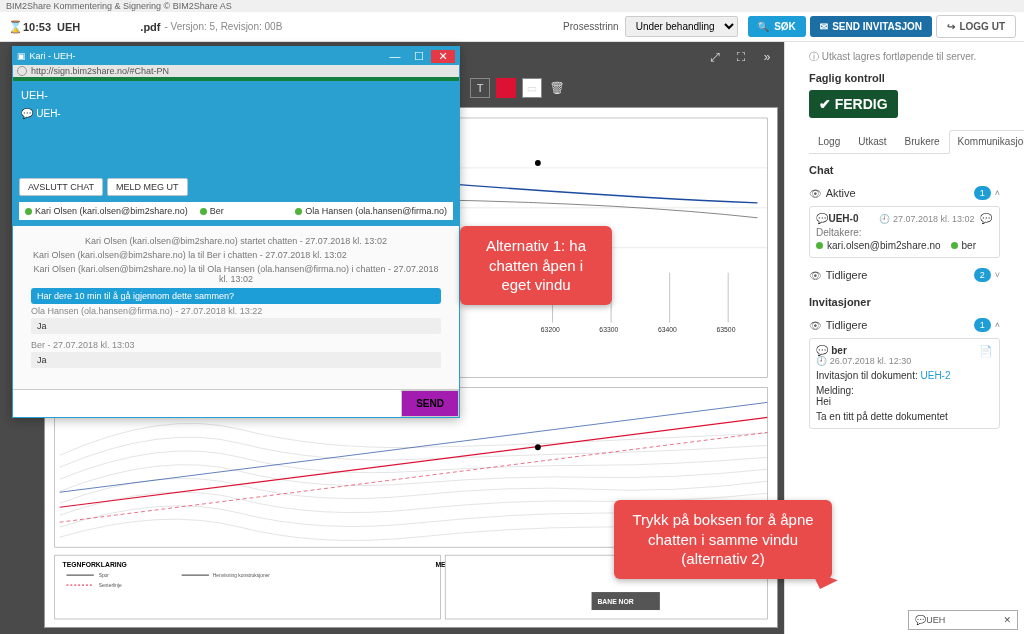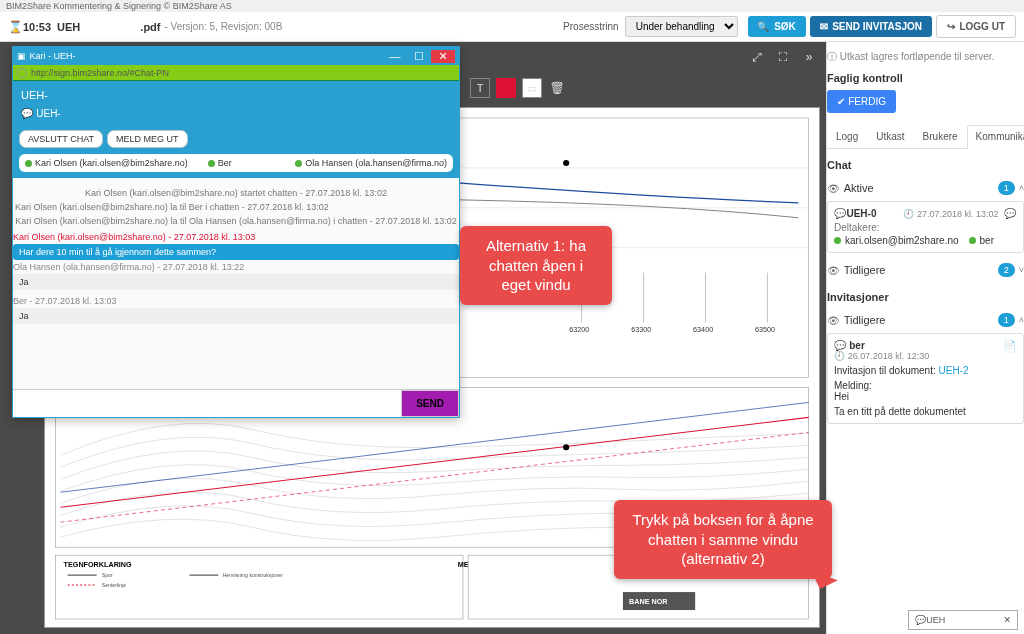--- a/index.html
+++ b/index.html
@@ -28,25 +28,25 @@
   .vt-right { margin-left: auto; display: flex; gap: 8px; }
 
   .subtoolbar { position: absolute; top: 32px; left: 440px; height: 28px; display: flex; align-items: center; gap: 6px; background: #4a4a4a; padding: 2px 6px; }
   .subtoolbar .sq { width: 20px; height: 20px; border: 1px solid #888; display: inline-flex; align-items: center; justify-content: center; color: #ddd; font-size: 11px; }
   .subtoolbar .redsq { background: #d13; border-color: #d13; }
   .subtoolbar .whitesq { background: #fff; border-color: #888; }
 
   .page { position: absolute; top: 65px; left: 44px; right: 6px; bottom: 6px; background: #fff; border: 1px solid #999; }
   .page svg { width: 100%; height: 100%; }
 
-  .sidepanel { width: 198px; background: #fff; border-left: 1px solid #ddd; padding: 8px 0; overflow-y: auto; font-size: 11px; }
+  .sidepanel { width: 240px; background: #fff; border-left: 1px solid #ddd; padding: 8px 24px; overflow-y: auto; font-size: 11px; }
   .sidepanel .hint { color: #888; font-size: 10px; margin-bottom: 8px; }
   .sidepanel .hint::before { content: "ⓘ "; }
   .sidepanel h4 { font-size: 11px; font-weight: 600; margin: 6px 0 6px; }
-  .btn-green { background: #3b82f6; color: #fff; border: none; padding: 6px 10px; border-radius: 3px; font-size: 10px; font-weight: 400; cursor: pointer; }
+  .btn-green { background: #14532d; color: #fff; border: none; padding: 6px 10px; border-radius: 3px; font-size: 14px; font-weight: 700; cursor: pointer; }
   .tabs { display: flex; margin-top: 12px; border-bottom: 1px solid #ddd; }
   .tabs .tab { padding: 5px 8px; font-size: 10px; color: #555; cursor: pointer; border: 1px solid transparent; }
   .tabs .tab.active { border: 1px solid #ddd; border-bottom-color: #fff; background: #fff; border-radius: 3px 3px 0 0; margin-bottom: -1px; }
   .section-head { display: flex; align-items: center; margin-top: 10px; font-size: 11px; }
   .section-head .badge { margin-left: auto; background: #1e9ed6; color: #fff; border-radius: 8px; padding: 0 6px; font-size: 9px; line-height: 14px; }
   .section-head .chev { margin-left: 4px; color: #888; font-size: 9px; }
   .section-head .eye { margin-right: 4px; color: #666; font-size: 10px; }
   .chat-card { border: 1px solid #ddd; border-radius: 3px; padding: 6px; margin-top: 6px; font-size: 10px; }
   .chat-card .row1 { display: flex; align-items: center; }
   .chat-card .name { font-weight: 700; }
@@ -61,33 +61,33 @@
   .invcard .ts2 { color: #888; font-size: 9px; }
   .invcard a { color: #1e9ed6; text-decoration: none; }
 
   
   .chat-window { position: absolute; top: 46px; left: 12px; width: 448px; height: 372px; background: #fff; border: 1px solid #2aa0d0; box-shadow: 0 2px 10px rgba(0,0,0,.3); display: flex; flex-direction: column; }
   .cw-title { height: 18px; background: #2aa0d0; color: #fff; font-size: 9px; display: flex; align-items: center; padding: 0 4px; }
   .cw-title .tico { margin-right: 4px; }
   .cw-title .winbtns { margin-left: auto; display: flex; }
   .cw-title .winbtns span { width: 24px; text-align: center; cursor: pointer; font-size: 11px; }
   .cw-title .winbtns .close { background: #e63946; }
-  .cw-url { height: 16px; background: #84cc16; border-bottom: 1px solid #15803d; display: flex; align-items: center; padding: 0 4px; font-size: 9px; color: #555; }
+  .cw-url { height: 16px; background: #e5e5e5; border-bottom: 4px solid #15803d; display: flex; align-items: center; padding: 0 4px; font-size: 9px; color: #555; }
   .cw-url .sp { width: 10px; height: 10px; border: 1px solid #999; border-radius: 50%; margin-right: 4px; }
   .cw-header { background: #2aa0d0; color: #fff; padding: 4px 8px; }
   .cw-header .r1 { font-size: 11px; padding: 4px 0; }
   .cw-header .r2 { font-size: 10px; padding: 3px 0; }
   .cw-header .r2::before { content: "💬 "; }
   .cw-btns { background: #2aa0d0; padding: 4px 6px 6px; display: flex; gap: 4px; }
-  .cw-btns button { background: #fff; border: 1px solid #b5c6cf; font-size: 9px; padding: 3px 8px; cursor: pointer; color: #333; border-radius: 7px; }
+  .cw-btns button { background: #fff; border: 1px solid #b5c6cf; font-size: 9px; padding: 3px 8px; cursor: pointer; color: #333; border-radius: 2px; margin-top: 48px; }
   .cw-users { background: #2aa0d0; padding: 0 6px 6px; }
-  .cw-users-inner { background: #fff; border-radius: 6px; padding: 4px 6px; display: flex; flex-wrap: wrap; gap: 4px 20px; font-size: 9px; color: #333; }
+  .cw-users-inner { background: #fff; border-radius: 0; padding: 4px 6px; display: flex; flex-wrap: wrap; gap: 4px 12px; font-size: 9px; color: #333; }
   .cw-users-inner span { display: inline-flex; align-items: center; }
   .cw-users-inner .dot { margin-right: 3px; }
-  .cw-log { flex: 1; overflow-y: auto; padding: 6px 0; font-size: 9px; color: #777; background: #fafafa; }
+  .cw-log { flex: 1; overflow-y: auto; padding: 6px 18px; font-size: 9px; color: #777; background: #fafafa; }
   .cw-log .line { margin: 4px 2px; }
   .cw-log .msghdr { color: #d13; font-size: 9px; margin-top: 6px; }
   .cw-log .msg { background: #1e9ed6; color: #fff; padding: 3px 6px; border-radius: 3px; margin: 2px 0; }
   .cw-log .reply { background: #eee; color: #333; padding: 3px 6px; border-radius: 2px; margin: 2px 0 6px; }
   .cw-log .rhdr { color: #888; font-size: 9px; }
   .cw-input { display: flex; border-top: 1px solid #ccc; }
   .cw-input input { flex: 1; border: none; padding: 8px; font-size: 10px; outline: none; }
   .cw-input button { border: 1px solid #ccc; background: #a21caf; padding: 0 14px; font-size: 10px; font-weight: 600; cursor: pointer; }
 
   
@@ -310,21 +310,20 @@
       <span style="margin-left:auto">
           <span class="dot g"></span>
           <span>Ola Hansen (ola.hansen@firma.no)</span>
         </span>
     </div>
   </div>
   <div class="cw-log">
     <div class="line" style="text-align:center">Kari Olsen (kari.olsen@bim2share.no) startet chatten - 27.07.2018 kl. 13:02</div>
     <div class="line">Kari Olsen (kari.olsen@bim2share.no) la til Ber                                                               i chatten - 27.07.2018 kl. 13:02</div>
     <div class="line" style="text-align:center">Kari Olsen (kari.olsen@bim2share.no) la til Ola Hansen (ola.hansen@firma.no) i chatten - 27.07.2018 kl. 13:02</div>
-    <div class="msghdr">Kari Olsen (kari.olsen@bim2share.no) - 27.07.2018 kl. 13:03</div>
     <div class="msg">Har dere 10 min til å gå igjennom dette sammen?</div>
     <div class="rhdr">Ola Hansen (ola.hansen@firma.no) - 27.07.2018 kl. 13:22</div>
     <div class="reply">Ja</div>
     <div class="rhdr">Ber                                           - 27.07.2018 kl. 13:03</div>
     <div class="reply">Ja</div>
   </div>
   <div class="cw-input">
     <input type="text" style="">
     <button>SEND</button>
   </div>

